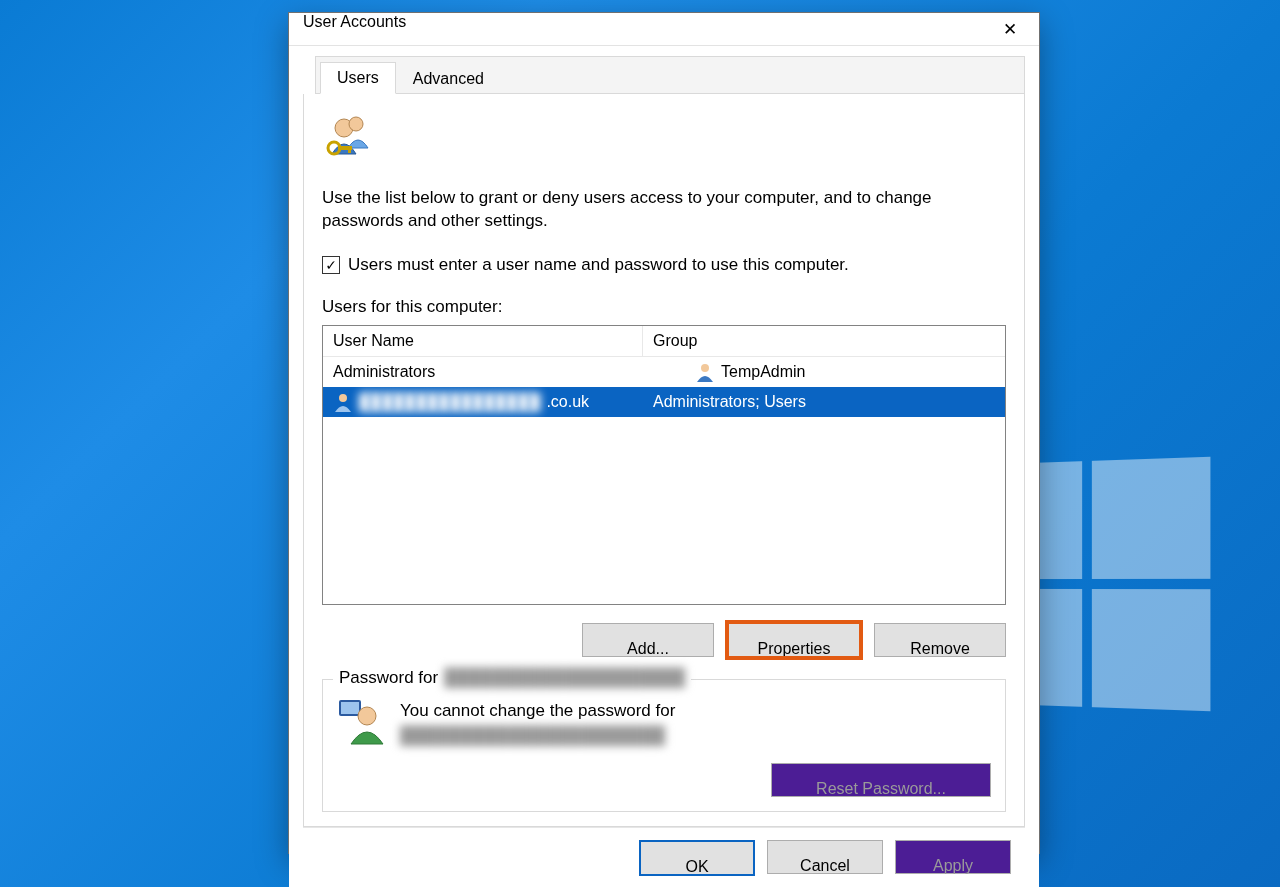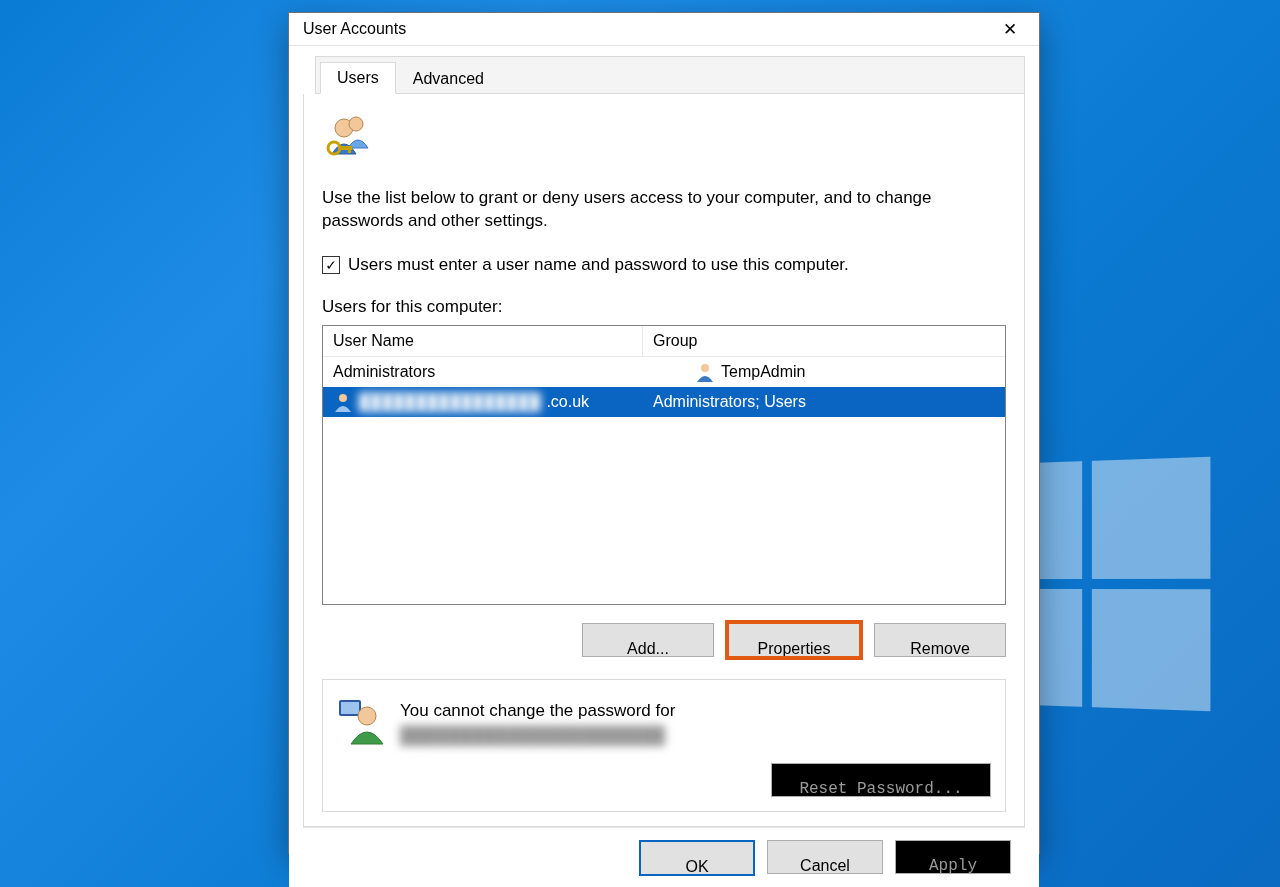--- a/index.html
+++ b/index.html
@@ -34,21 +34,21 @@
     height: 842px;
     background: #fff;
     border: 1px solid #707070;
     box-shadow: 0 10px 30px rgba(0,0,0,.35);
     display: flex;
     flex-direction: column;
   }
   .titlebar {
     height: 54px;
     display: flex;
-    align-items: center;
+    align-items: flex-start;
     justify-content: space-between;
     padding: 0 6px 0 14px;
     border-bottom: 1px solid #e3e3e3;
     background: #fff;
   }
   .titlebar .title { font-size: 16px; }
   .closebtn {
     width: 46px; height: 32px;
     display: flex; align-items: center; justify-content: center;
     font-size: 17px; font-family: Arial, sans-serif;
@@ -139,21 +139,21 @@
     margin-top: 18px;
   }
   .btn {
     min-width: 132px; height: 32px;
     background: #e1e1e1;
     border: 1px solid #adadad;
     font-size: 16px;
     cursor: pointer;
     padding: 16px 18px;
   }
-  .btn:disabled { color: #9a9a9a; background: #000000; cursor: default; font-family: Liberation Mono, monospace; }
+  .btn:disabled { color: #9a9a9a; background: #4c1d95; cursor: default; }
   .btn.highlight {
     outline: 4px solid #e25a12;
     outline-offset: -1px;
   }
   .fieldset {
     border: 1px solid #d9d9d9;
     margin-top: 22px;
     padding: 16px 14px 14px 14px;
     position: relative;
   }
@@ -273,20 +273,24 @@
         </div>
       </div>
 
       <div class="btnrow">
         <button class="btn">Add...</button>
         <button class="btn highlight">Properties</button>
         <button class="btn">Remove</button>
       </div>
 
       <div class="fieldset">
+        <div class="legend">
+          <span>Password for </span>
+          <span class="blur">████████████████████</span>
+        </div>
         <div class="pwrow">
           <span>
             <svg width="54" height="50" viewBox="0 0 54 50">
               <rect x="2" y="4" width="22" height="16" rx="2" fill="#2b5aa0"></rect>
               <rect x="4" y="6" width="18" height="12" fill="#9cc4ee"></rect>
               <circle cx="30" cy="20" r="9" fill="#f2c89a" stroke="#b38652"></circle>
               <path d="M14 48 q16 -24 32 0 z" fill="#3f9a4a" stroke="#2e7a37"></path>
             </svg>
           </span>
           <div class="pwtext">

